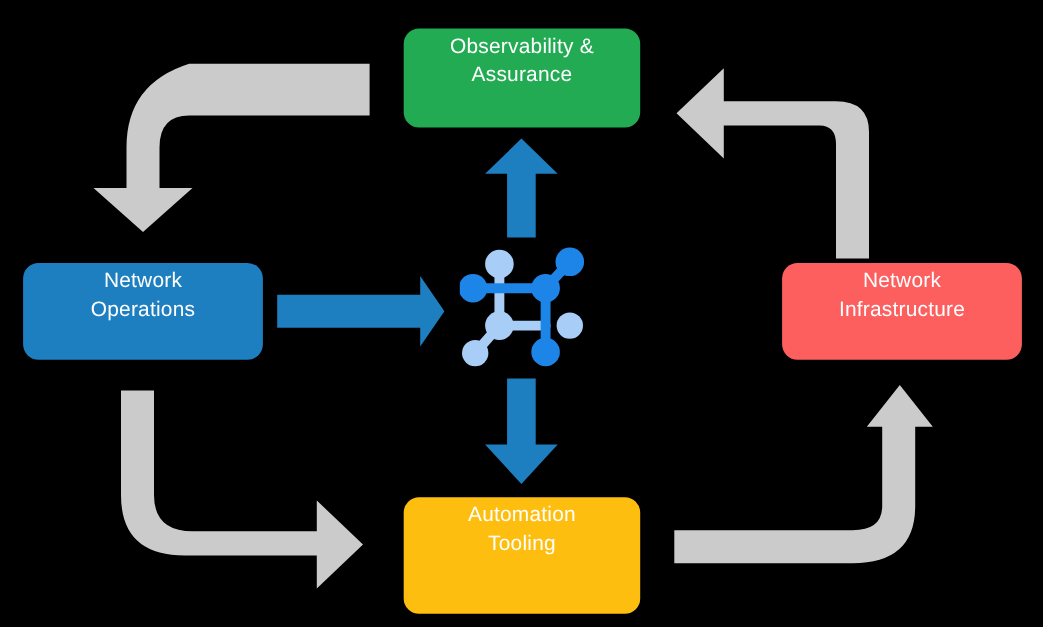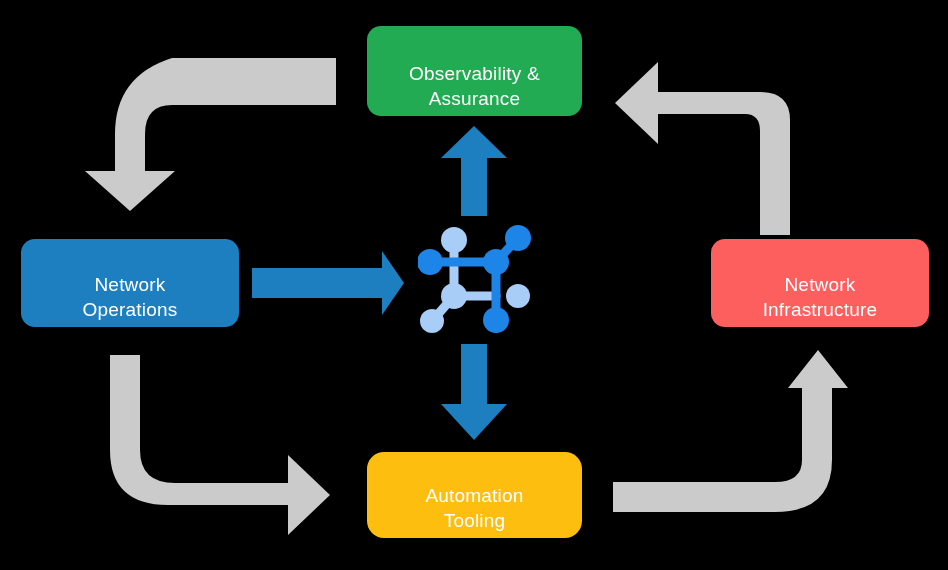--- a/index.html
+++ b/index.html
@@ -18,21 +18,21 @@
   .svg-layer {
     position: absolute;
     left: 0;
     top: 0;
     width: 948px;
     height: 570px;
   }
   .node-box {
     position: absolute;
     display: flex;
-    align-items: flex-end;
+    align-items: flex-start;
     justify-content: center;
     text-align: center;
     border-radius: 14px;
     color: #ffffff;
     font-size: 19px;
     line-height: 1.35;
     font-weight: 400;
     letter-spacing: 0.2px;
     box-sizing: border-box;
     padding: 4px 10px;
@@ -41,21 +41,21 @@
   #box-observability {
     left: 367px; top: 26px; width: 215px; height: 90px;
   }
   #box-network-operations {
     left: 21px; top: 239px; width: 218px; height: 88px;
   }
   #box-network-infrastructure {
     left: 711px; top: 239px; width: 218px; height: 88px;
   }
   #box-automation-tooling {
-    left: 367px; top: 452px; width: 215px; height: 86px; border-radius: 17px;
+    left: 367px; top: 452px; width: 215px; height: 106px;
   }
   .box-label {
     display: block;
     white-space: pre-line;
   }
   #center-icon {
     position: absolute;
     left: 418px;
     top: 220px;
     width: 118px;

